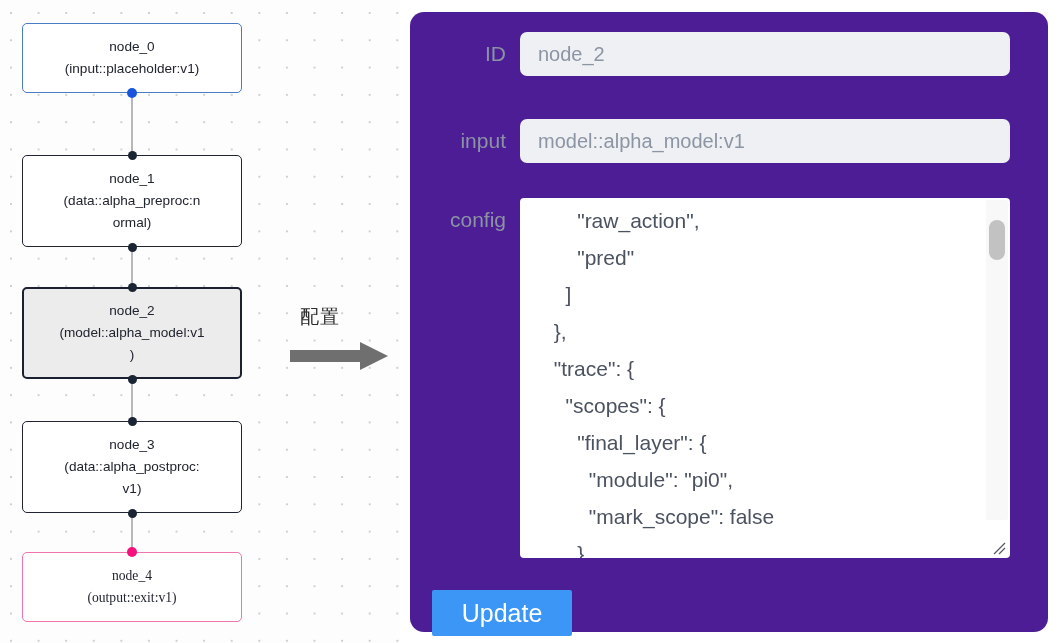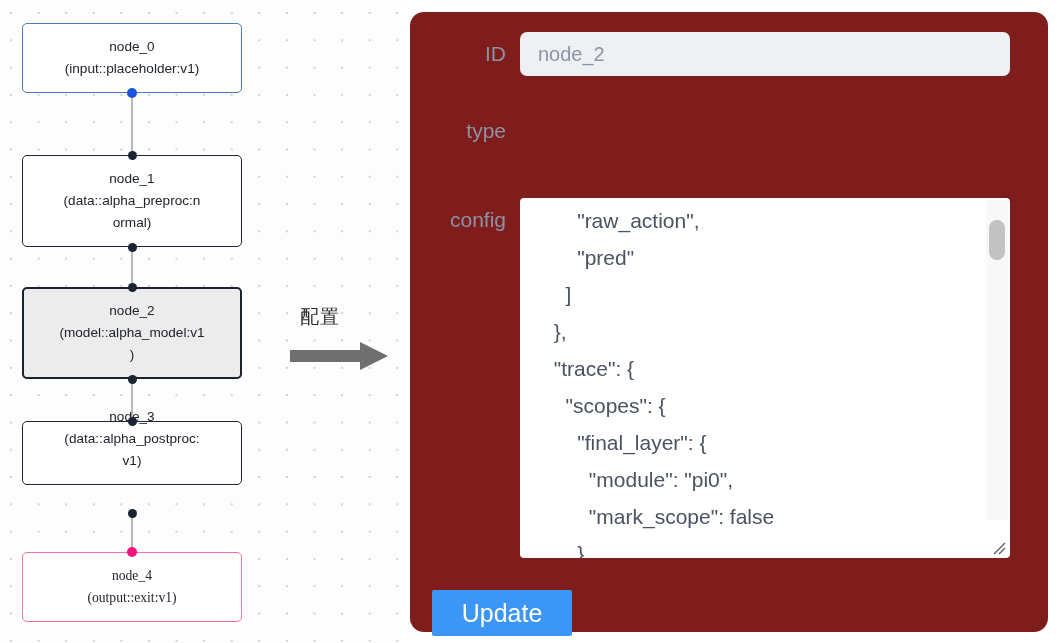--- a/index.html
+++ b/index.html
@@ -56,21 +56,21 @@
     font-size:19px;color:#2b2b2b;letter-spacing:1px;
     font-family:"DejaVu Sans", sans-serif;
   }
   #arrow-shape{
     position:absolute;left:4px;top:36px;
   }
 
   
   #config-panel{
     position:absolute;left:410px;top:12px;width:638px;height:620px;
-    background:#7f1d1d;
+    background:#4c1d95;
     border-radius:14px;
     box-sizing:border-box;
     padding-left:20px;
   }
   .field-row{position:absolute;display:flex;align-items:center;}
   .field-label{
     color:#8b93a3;
     font-size:21px;
     text-align:right;
     width:110px;
@@ -153,21 +153,21 @@
     <div class="node" style="left: 22px; top: 155px; width: 220px; height: 92px; align-items: flex-end;">
       <div class="nlabel">node_1
 (data::alpha_preproc:n
 ormal)</div>
     </div>
     <div class="node selected" style="left: 22px; top: 287px; width: 220px; height: 92px;">
       <div class="nlabel">node_2
 (model::alpha_model:v1
 )</div>
     </div>
-    <div class="node" style="left: 22px; top: 421px; width: 220px; height: 64px; align-items: flex-end;">
+    <div class="node" style="left: 22px; top: 421px; width: 220px; height: 92px; align-items: flex-end;">
       <div class="nlabel">node_3
 (data::alpha_postproc:
 v1)</div>
     </div>
     <div class="node pink" style="left: 22px; top: 552px; width: 220px; height: 70px;">
       <div class="nlabel">node_4
 (output::exit:v1)</div>
     </div>
     <div class="dot blue" style="left: 127px; top: 88px;"></div>
     <div class="dot" style="left: 127.5px; top: 150.5px;"></div>
@@ -187,21 +187,22 @@
 </div>
 
 <div id="config-panel">
 
   <div class="field-row" id="row-id">
     <div class="field-label">ID</div>
     <input class="field-input" id="id-input" type="text" readonly="" value="node_2" style="">
   </div>
 
   <div class="field-row" id="row-type">
-    <div class="field-label">type</div>
+    <div class="field-label">input</div>
+    <input class="field-input" id="type-input" type="text" readonly="" value="model::alpha_model:v1" style="">
   </div>
 
   <div class="field-row" id="row-config">
     <div class="field-label">config</div>
     <div class="config-area-wrap">
       <textarea id="config-textarea" style="">     "raw_action",
      "pred"
    ]
  },
  "trace": {

